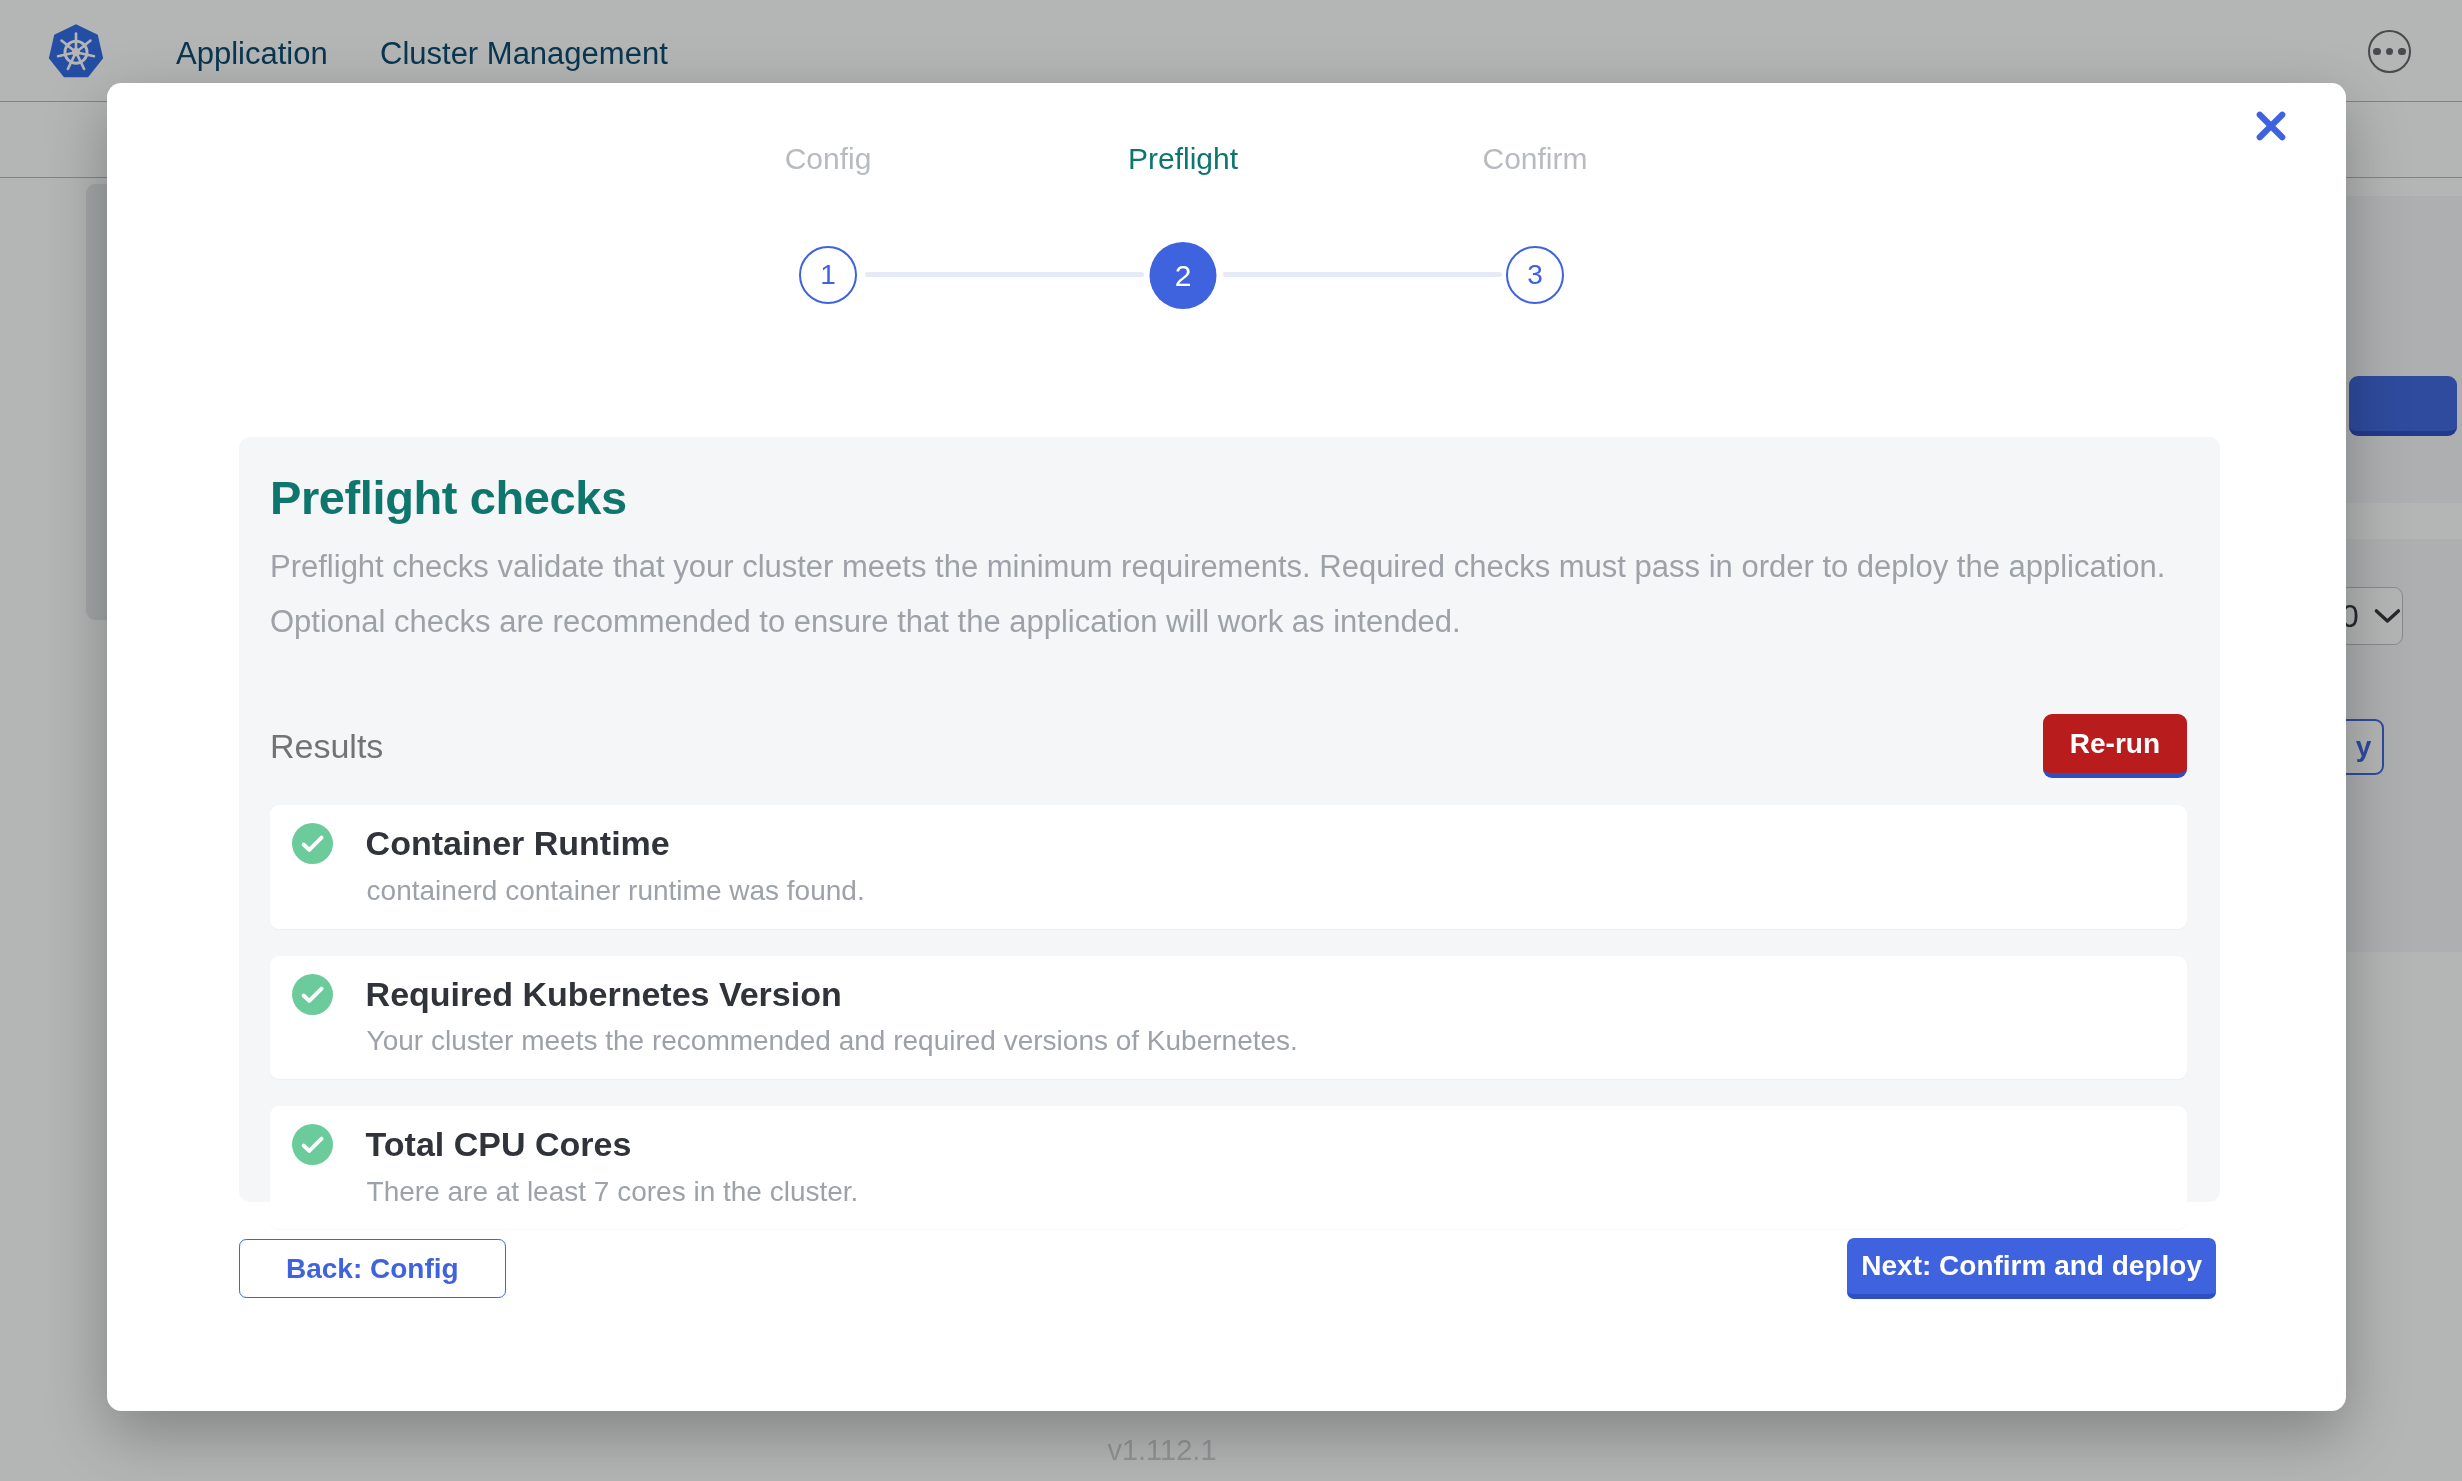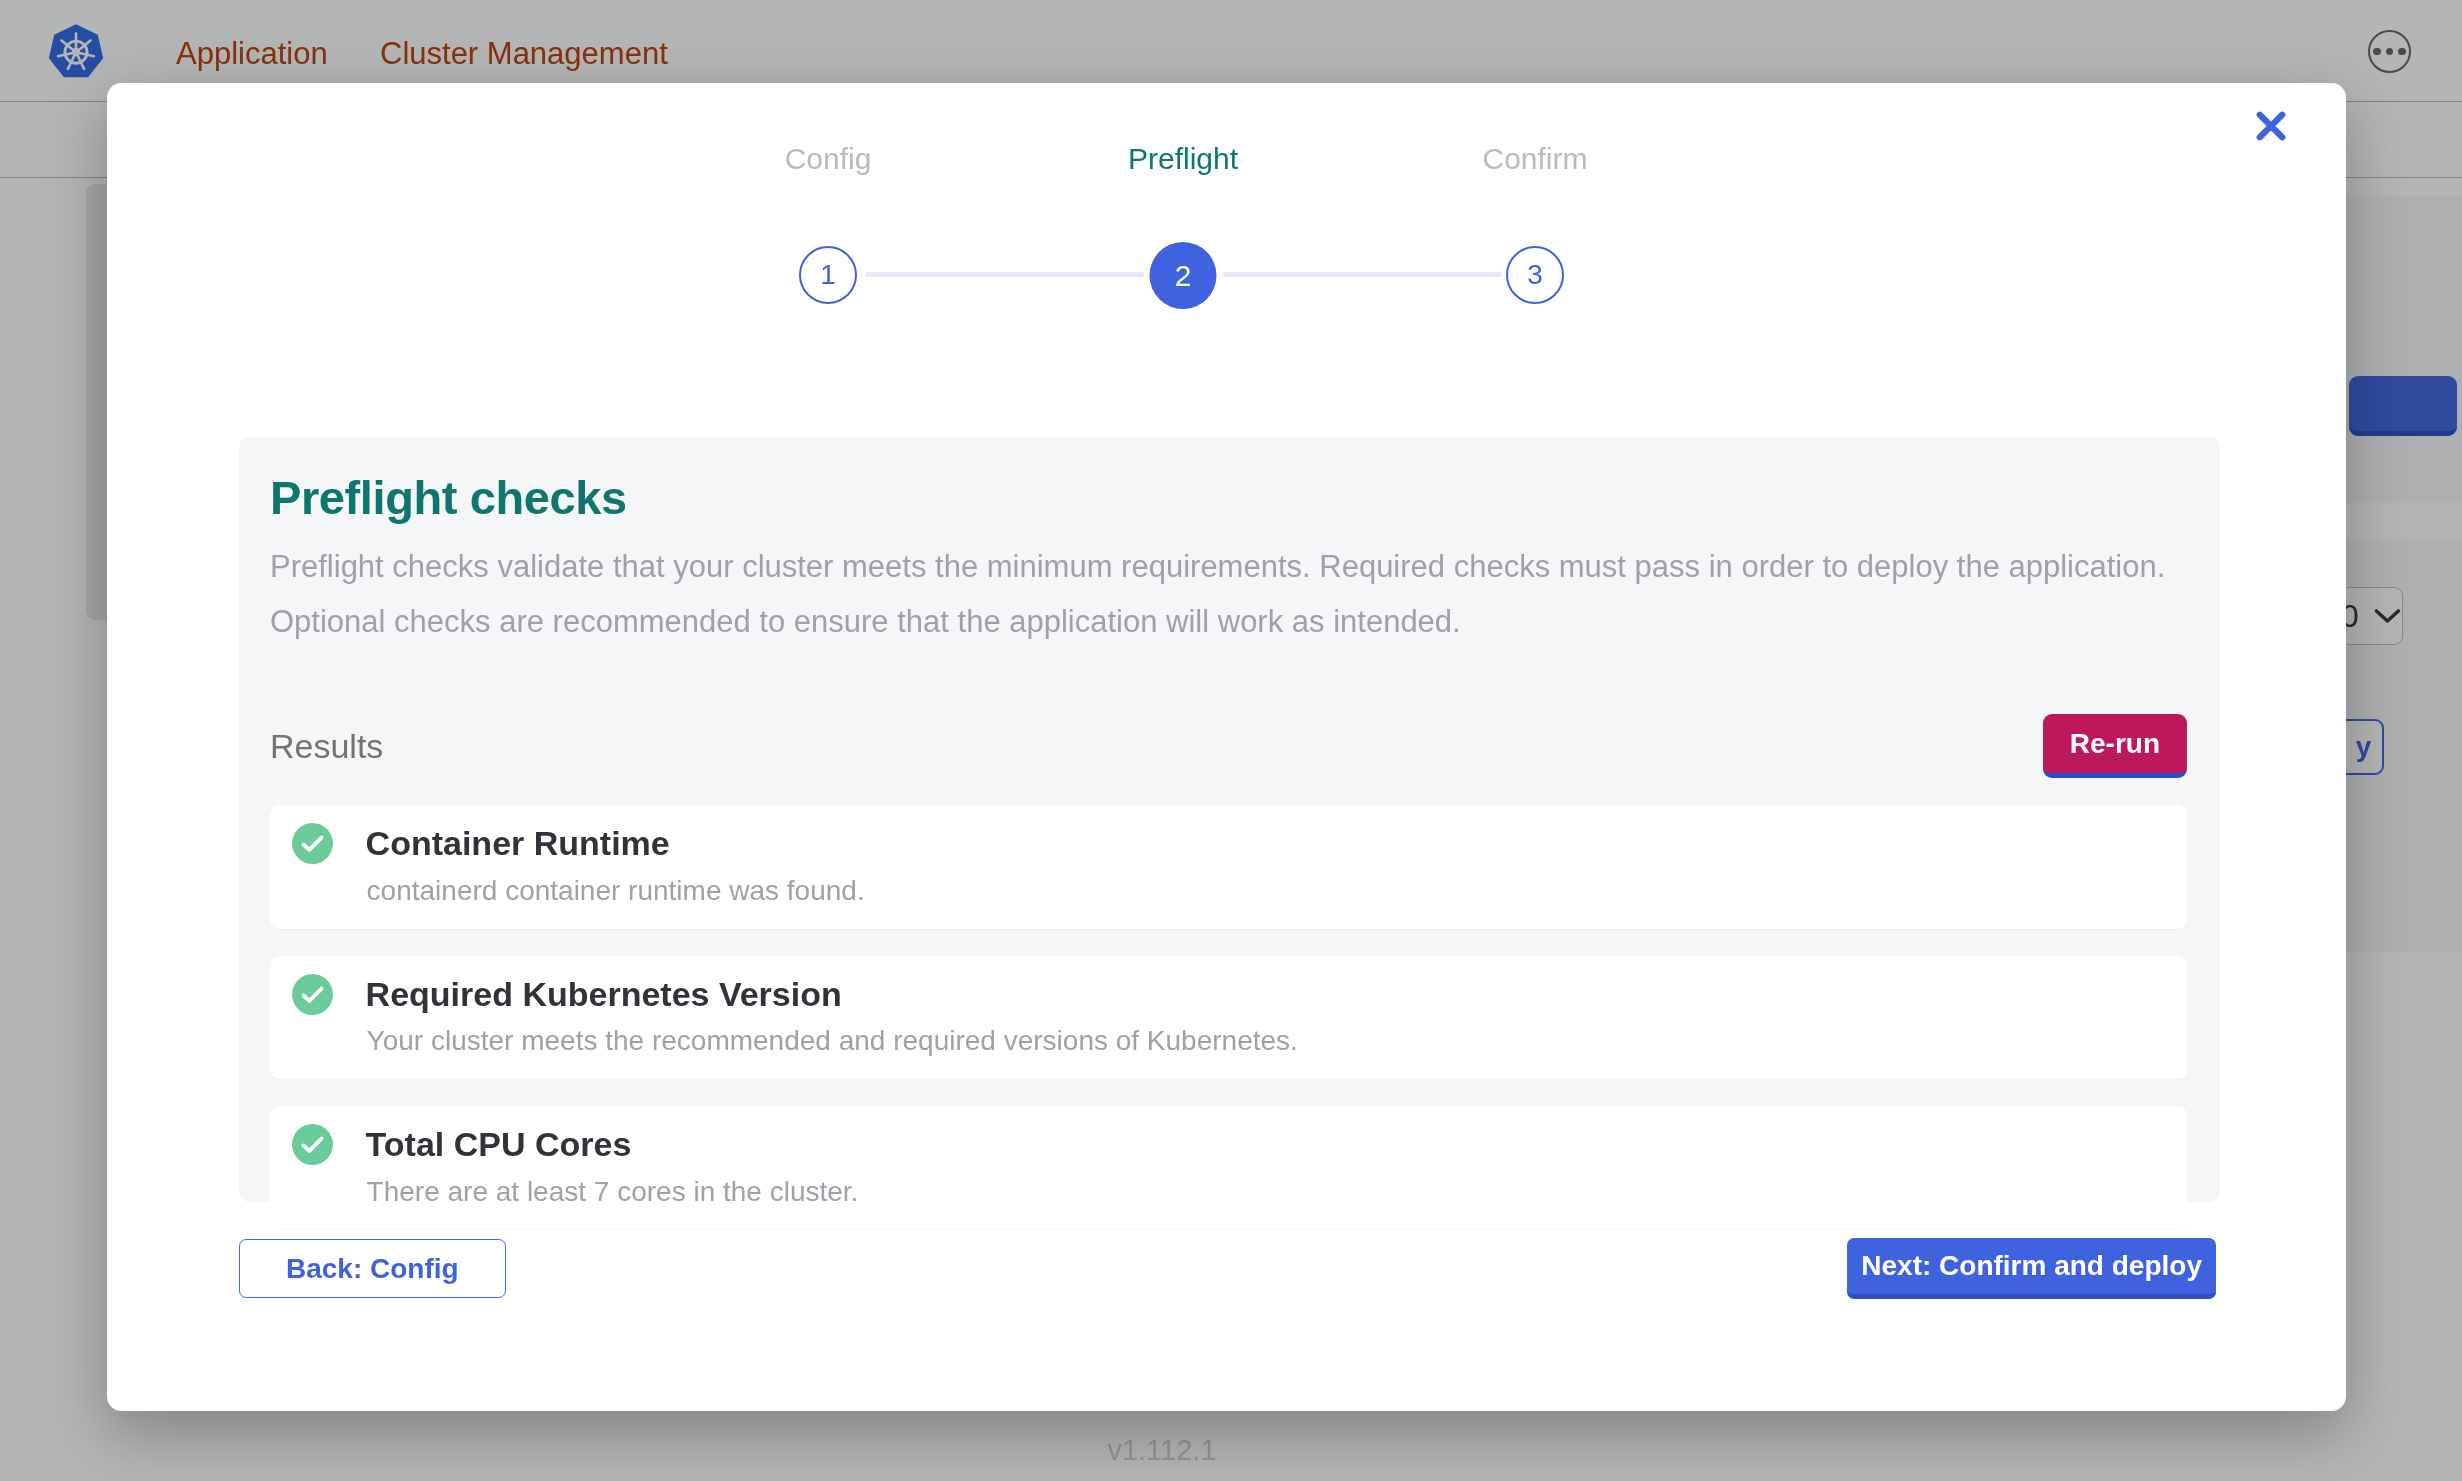--- a/index.html
+++ b/index.html
@@ -1,21 +1,21 @@
 <!DOCTYPE html>
 <html style="font-size:14.4px"><head>
 <meta charset="utf-8">
 <style>
   html,body{margin:0;padding:0;background:#888;}
   .screen{position:relative;width:2462px;height:1481px;overflow:hidden;background:#ffffff;
           font-family:"Liberation Sans", sans-serif;color:#32363b;}
   
   .topnav{position:absolute;left:0;top:0;width:2462px;height:101px;background:#fff;border-bottom:1.8px solid #b7b9bb;}
   .k8s-logo{position:absolute;left:47px;top:21.6px;width:58px;height:58px;}
-  .nav-tab{position:absolute;top:36px;font-size:31px;color:#c2410c;cursor:pointer;}
+  .nav-tab{position:absolute;top:36px;font-size:31px;color:#0c4a6e;cursor:pointer;}
   .tab-app{left:176px;}
   .tab-cluster{left:380px;}
   .ellipsis-btn{position:absolute;left:2368px;top:30px;width:43px;height:43px;border:2.7px solid #63676b;border-radius:50%;
                 display:flex;align-items:center;justify-content:center;gap:5.4px;box-sizing:border-box;}
   .ellipsis-btn i{width:7.2px;height:7.2px;border-radius:50%;background:#63676b;}
   .subnav{position:absolute;left:0;top:102px;width:2462px;height:75px;background:#fff;border-bottom:1.8px solid #b7b9bb;}
   .bg-card-left{position:absolute;left:86px;top:184px;width:495px;height:436px;background:#e9ebed;border-radius:9px;}
   .bg-card-r1{position:absolute;left:2229px;top:196px;width:359px;height:307px;background:#f6f7f9;border-radius:12.6px;}
   .bg-card-r2{position:absolute;left:2229px;top:539px;width:359px;height:413px;background:#f6f7f9;border-radius:12.6px;}
   .bg-blue-btn{position:absolute;left:2349px;top:376px;width:108px;height:60px;background:#4067df;border-radius:9px;
@@ -44,21 +44,21 @@
                border:2.7px solid #3f63de;box-sizing:border-box;display:flex;align-items:center;justify-content:center;
                font-size:28px;color:#3f63de;cursor:pointer;}
   .step-circle.current{width:67px;height:67px;border:none;background:#3f63de;color:#fff;font-size:30px;}
   
   .panel{position:absolute;left:132px;top:354px;width:1981px;height:765px;background:#f4f6f8;border-radius:10.8px;
          box-sizing:border-box;padding:31px 33px 0 31px;}
   .panel h1{margin:1.8px 0 14.4px 0;font-size:47px;letter-spacing:-0.4px;color:#0f766e;}
   .panel .desc{font-size:31px;line-height:55px;color:#9da2a8;margin:0;max-width:1896px;}
   .results-row{margin-top:65px;display:flex;align-items:center;justify-content:space-between;}
   .results-title{font-size:34px;font-weight:normal;color:#737373;}
-  .rerun-btn{background:#be185d;border:none;border-bottom:5.4px solid #2e4fc4;border-radius:9px;color:#fff;
+  .rerun-btn{background:#b91c1c;border:none;border-bottom:5.4px solid #2e4fc4;border-radius:9px;color:#fff;
              font-family:inherit;font-size:28px;font-weight:bold;padding:0 27px;height:64px;cursor:pointer;}
   .check-card{margin-top:27px;background:#ffffff;border-radius:9px;padding:18px 21.6px 21.6px 21.6px;
               box-shadow:0 0.9px 1.8px rgba(0,0,0,0.03);}
   .check-head{display:flex;align-items:center;}
   .check-icon{width:41px;height:41px;flex:0 0 41px;margin-right:33px;}
   .check-title{font-size:34px;font-weight:bold;color:#30343a;}
   .check-detail{margin:10.8px 0 0 75px;font-size:28px;color:#9da2a8;}
   
   .modal-footer{position:absolute;left:132px;right:130px;top:1155px;display:flex;align-items:center;
                 justify-content:space-between;}

